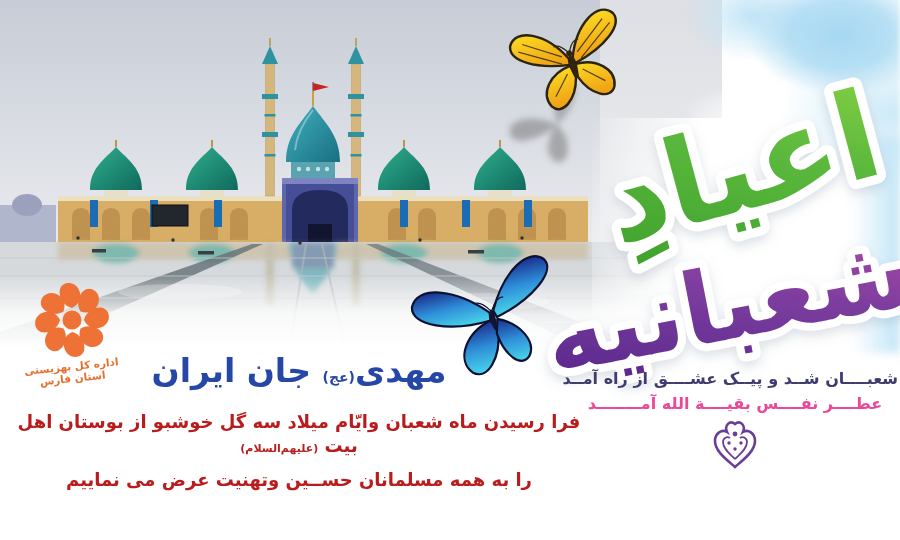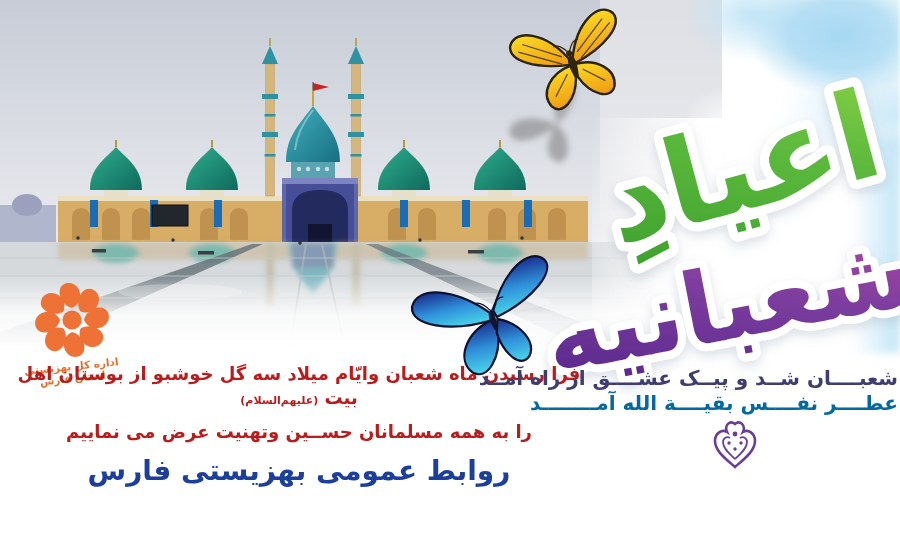--- a/index.html
+++ b/index.html
@@ -45,23 +45,23 @@
   
   .message{position:absolute;left:10px;top:350px;width:578px;text-align:center;direction:rtl;}
   .msg-heading{font-size:33px;font-weight:bold;color:#2647a6;line-height:42px;}
   .msg-heading .paren{font-size:14px;font-weight:bold;}
   .msg-line{font-size:18px;font-weight:bold;color:#b91c1c;margin-top:12px;line-height:24px;}
   .msg-line .paren{font-size:11px;}
   .msg-line2{margin-top:7px;}
   .msg-footer{font-size:28px;font-weight:bold;color:#1d3f9c;margin-top:9px;line-height:36px;}
   
   .poem{position:absolute;left:572px;top:366px;width:326px;text-align:center;direction:rtl;}
-  .poem-line{font-size:20px;font-weight:bold;line-height:25px;white-space:nowrap;}
+  .poem-line{font-size:16px;font-weight:bold;line-height:25px;white-space:nowrap;}
   .navy{color:#3f3c6e;}
-  .greenln{color:#0369a1;}
+  .greenln{color:#ec4899;}
   .ornament-wrap{margin-top:5px;}
 </style>
 </head>
 <body>
 
 <div class="poster">
 
   <div class="photo">
     <svg width="722" height="348" viewBox="0 0 722 348">
       <defs>
@@ -319,26 +319,29 @@
         <use href="#petal" transform="rotate(225)"></use>
         <use href="#petal" transform="rotate(270)"></use>
         <use href="#petal" transform="rotate(315)"></use>
         <circle cx="0" cy="0" r="9.5"></circle>
       </g>
     </svg>
     <div class="logo-caption">اداره کل بهزیستی استان فارس</div>
   </div>
 
   <div class="message">
+    <div class="msg-heading">
+      <span>مهدی</span><span class="paren">(عج)</span>
+      <span>جان ایران</span>
+    </div>
     <div class="msg-line">
       <span>فرا رسیدن ماه شعبان وایّام میلاد سه گل خوشبو از بوستان اهل بیت</span>
       <span class="paren">(علیهم‌السلام)</span>
     </div>
     <div class="msg-line msg-line2">را به همه مسلمانان حســین وتهنیت عرض می نماییم</div>
-    <div class="msg-footer">روابط عمومی بهزیستی فارس</div>
   </div>
 
   <div class="poem">
     <div class="poem-line navy">شعبــــان شــد و پیــک عشــــق از راه آمــد</div>
     <div class="poem-line greenln">عطــــر نفــــس بقیــــة الله آمــــــــد</div>
     <div class="ornament-wrap">
       <svg width="50" height="48" viewBox="0 0 50 48">
         <path d="M25,46 C16,38 5,30 5,20 C5,12 12,8 17,11 C14,4 20,-1 25,3 C30,-1 36,4 33,11 C38,8 45,12 45,20 C45,30 34,38 25,46 Z" fill="none" stroke="#6a3e96" stroke-width="2.6"></path>
         <path d="M25,38 C20,33 13,28 13,21 C13,17 17,15 20,17 M25,38 C30,33 37,28 37,21 C37,17 33,15 30,17" fill="none" stroke="#6a3e96" stroke-width="1.8"></path>
         <circle cx="25" cy="13" r="2.4" fill="#6a3e96"></circle>

